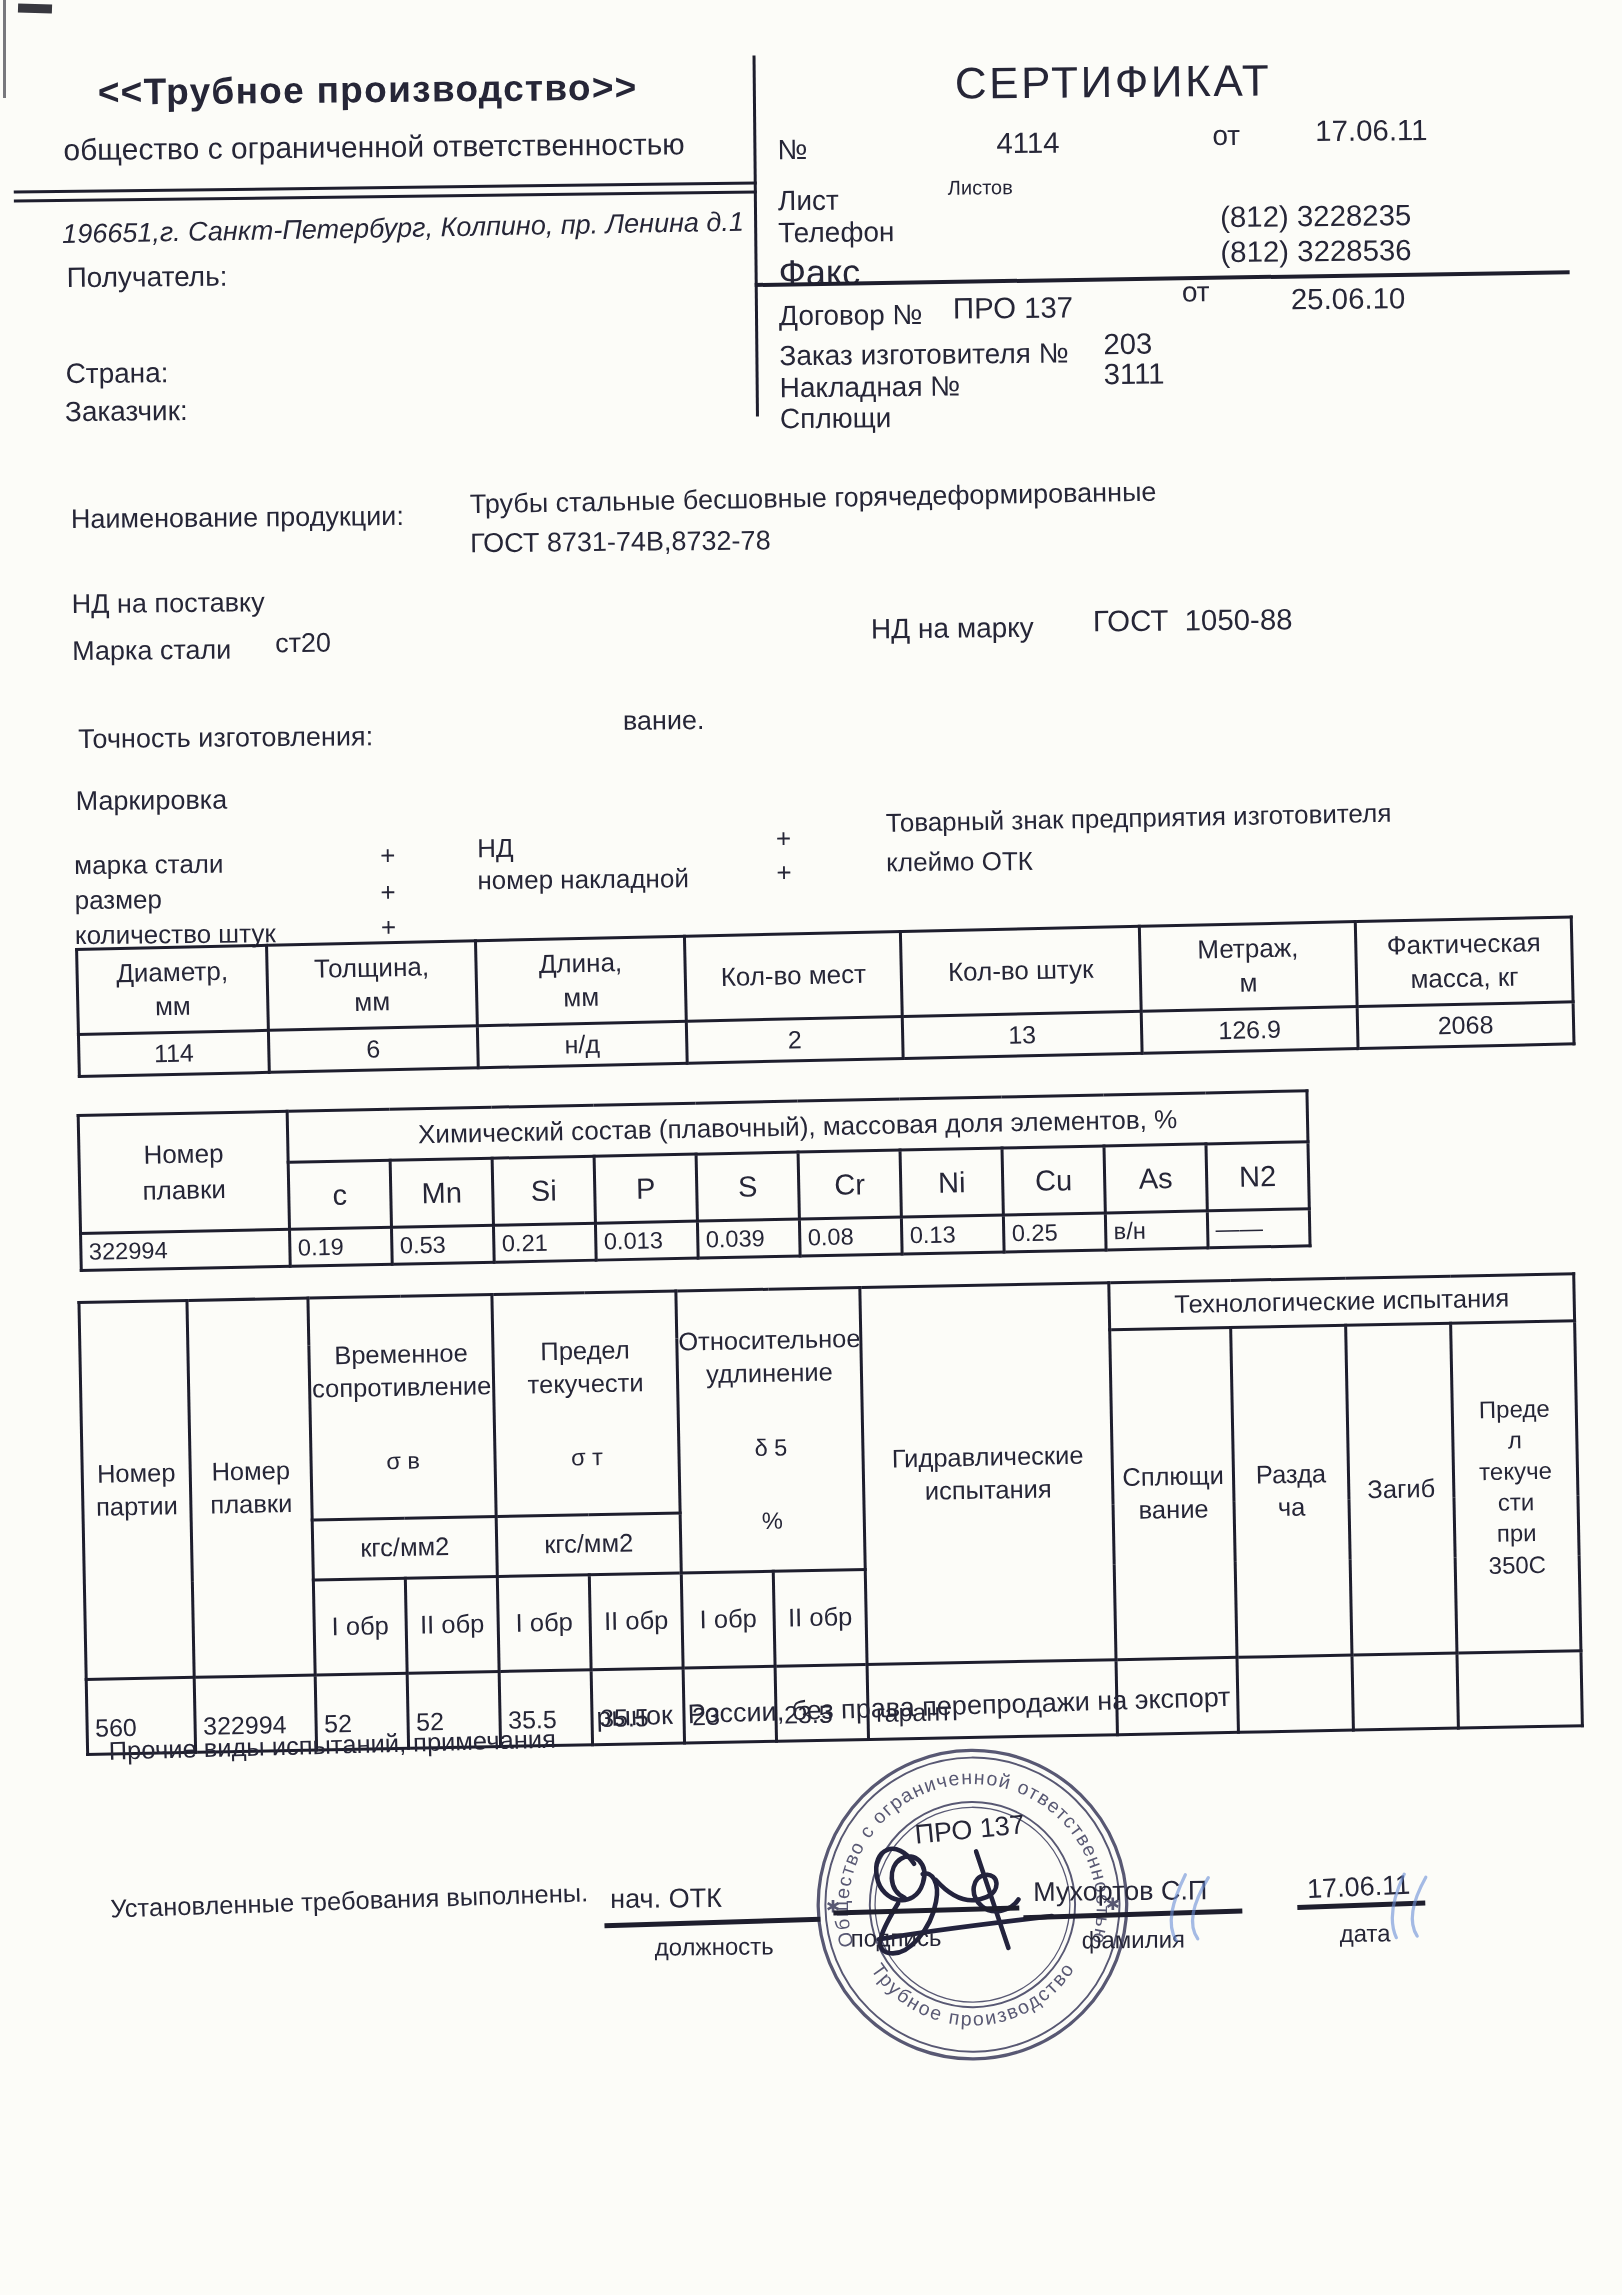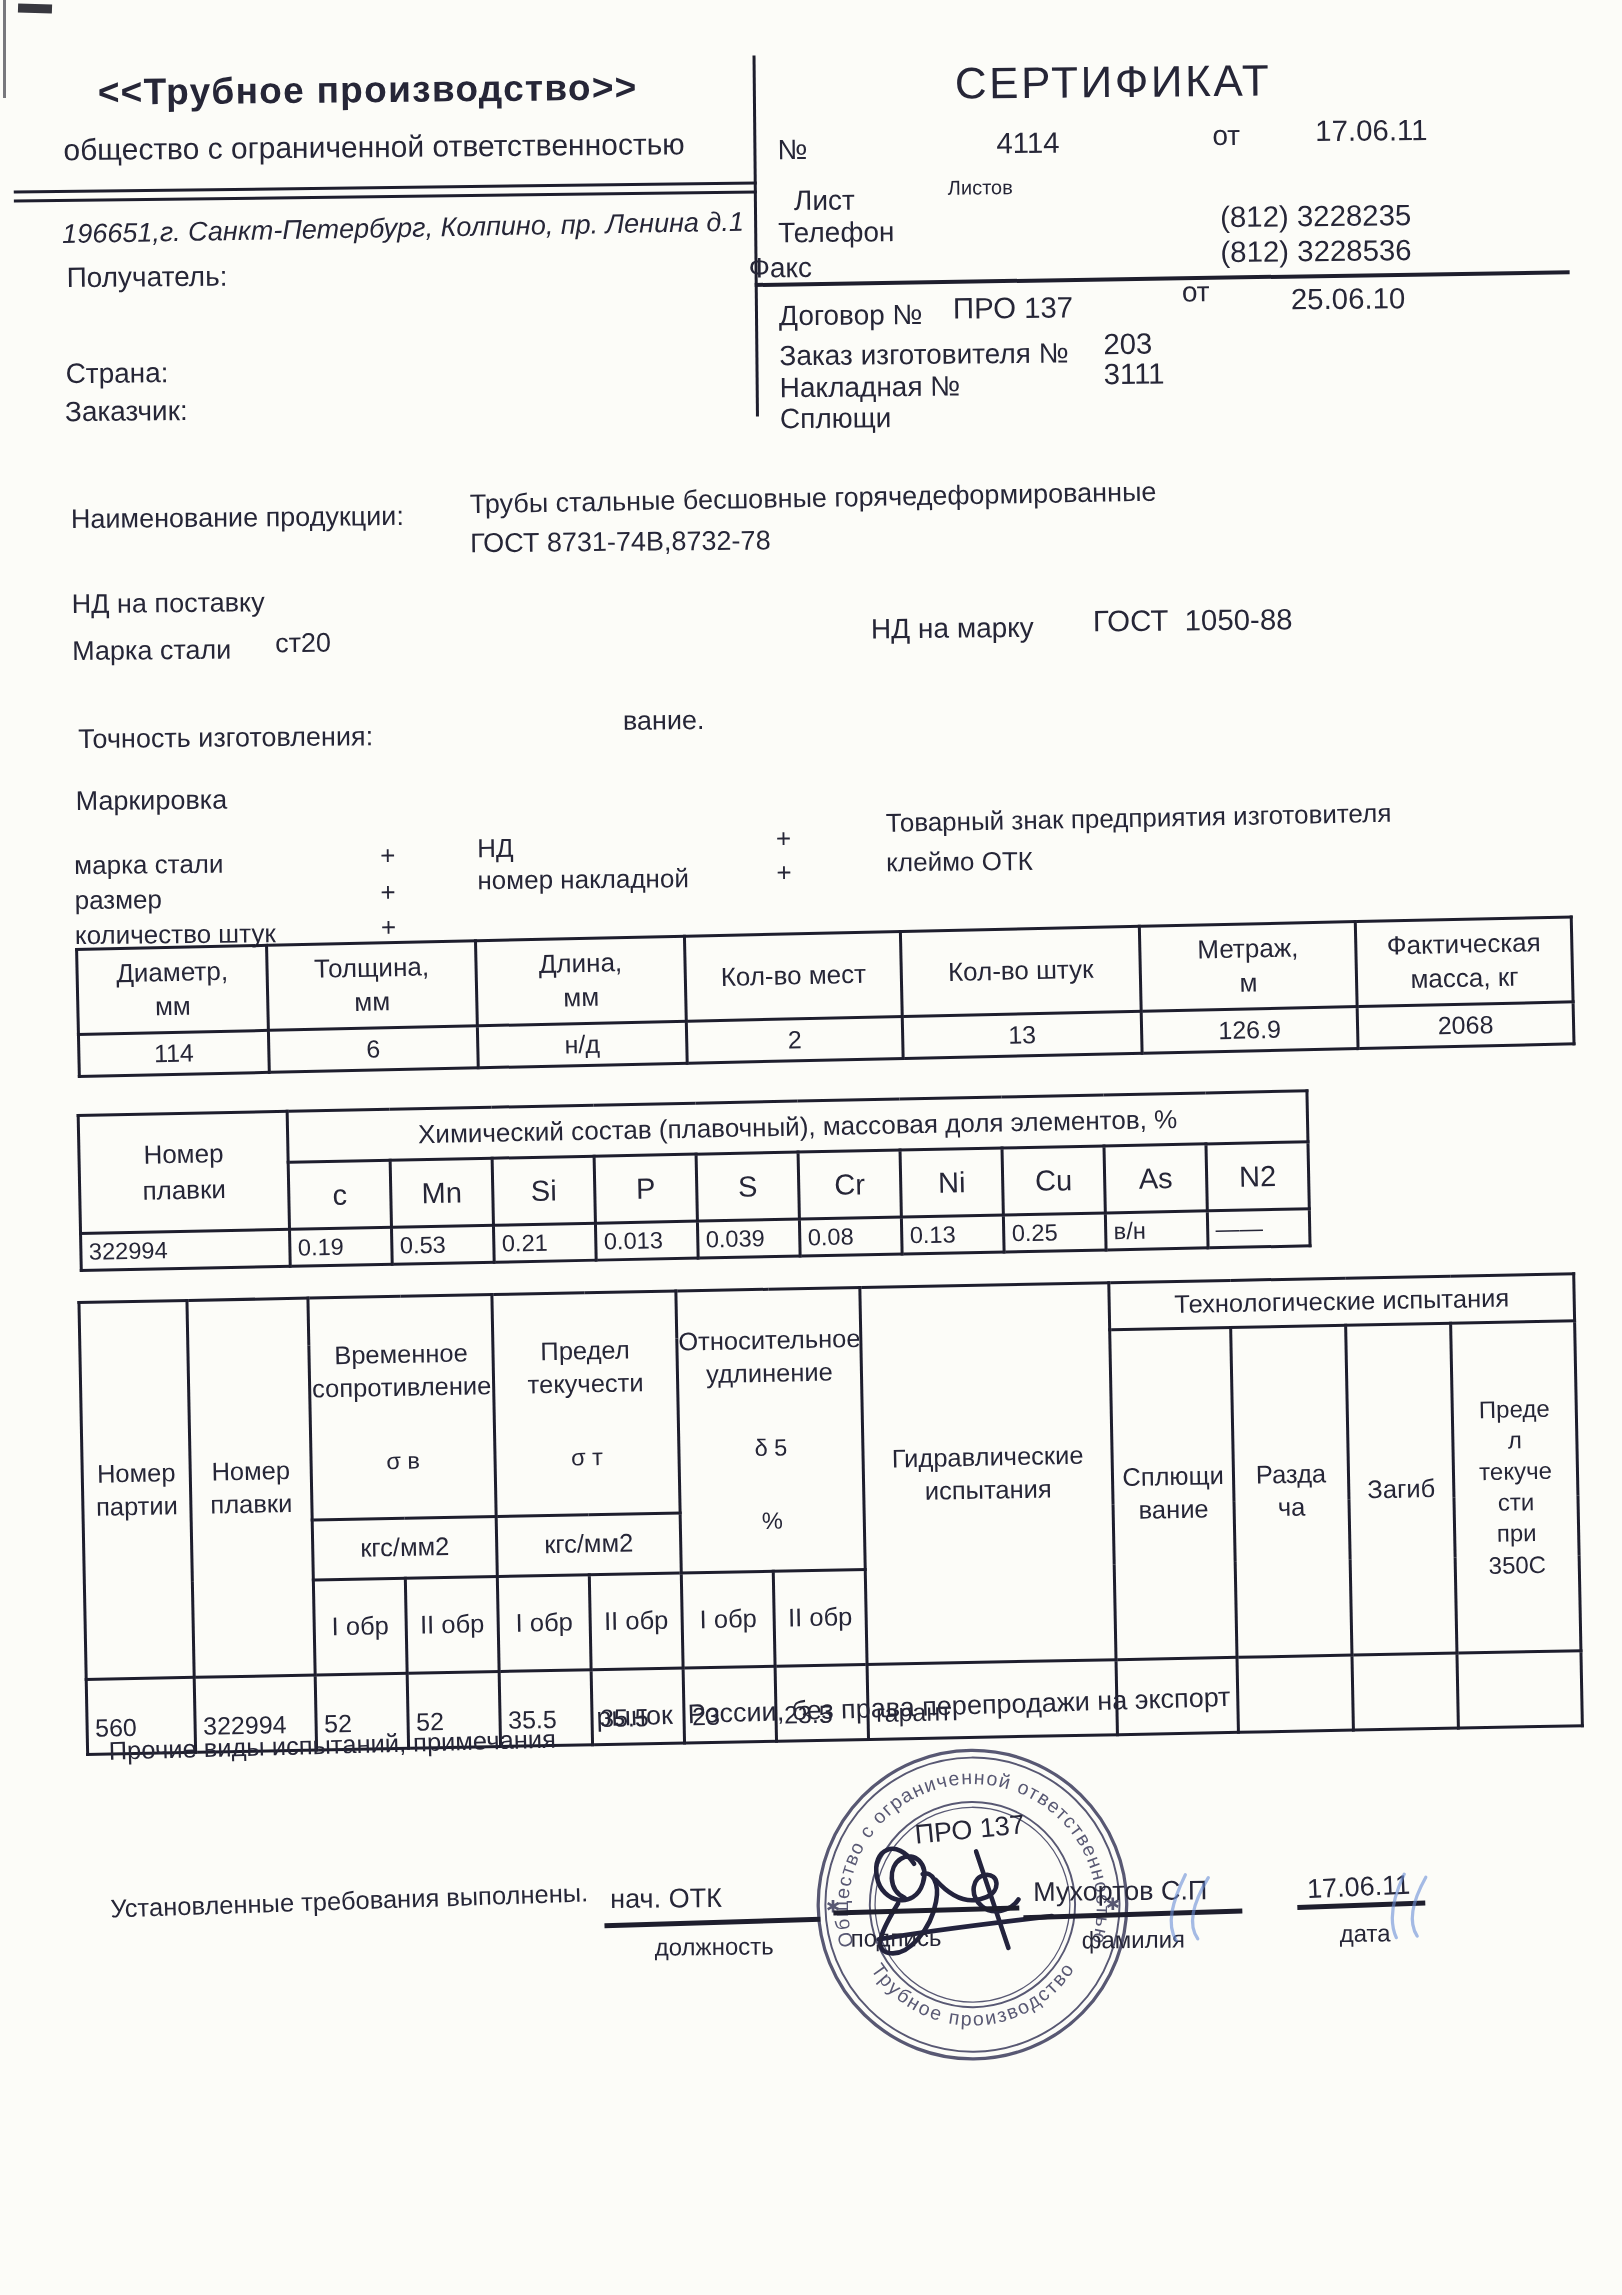--- a/index.html
+++ b/index.html
@@ -26,24 +26,24 @@
   .recipient{left:75px;top:255px;font-size:28px;}
   .country{left:73px;top:351px;font-size:28px;}
   .customer{left:72px;top:389px;font-size:28px;}
   .vdiv{left:763px;top:55px;width:3.3px;height:361px;background:var(--ink2);}
   
   .cert-title{left:965px;top:60px;font-size:44px;letter-spacing:2.6px;}
   .no-label{left:787px;top:134px;font-size:28px;}
   .no-value{left:1006px;top:128px;font-size:29.4px;}
   .from1{left:1222px;top:124px;font-size:28px;}
   .date1{left:1325px;top:119px;font-size:29.4px;}
-  .sheet-label{left:787px;top:185px;font-size:28px;margin-left:16px;}
+  .sheet-label{left:787px;top:185px;font-size:28px;}
   .sheets-label{left:957px;top:178px;font-size:20px;}
   .phone-label{left:787px;top:217px;font-size:28px;}
-  .fax-label{left:757px;top:252px;font-size:28px;}
+  .fax-label{left:787px;top:252px;font-size:36px;}
   .phone-value{left:1229px;top:204px;font-size:29.4px;}
   .fax-value{left:1229px;top:239px;font-size:29.4px;}
   .hline2{left:763px;top:280px;width:815px;height:3.9px;background:var(--ink2);transform:rotate(-0.35deg);}
   .contract-label{left:787px;top:300px;font-size:28px;}
   .contract-value{left:961px;top:293px;font-size:29.4px;}
   .from2{left:1190px;top:280px;font-size:28px;}
   .contract-date{left:1299px;top:287px;font-size:29.4px;}
   .order-label{left:787px;top:340px;font-size:28px;}
   .order-value{left:1111px;top:330px;font-size:29.4px;}
   .waybill-label{left:787px;top:372px;font-size:28px;}

